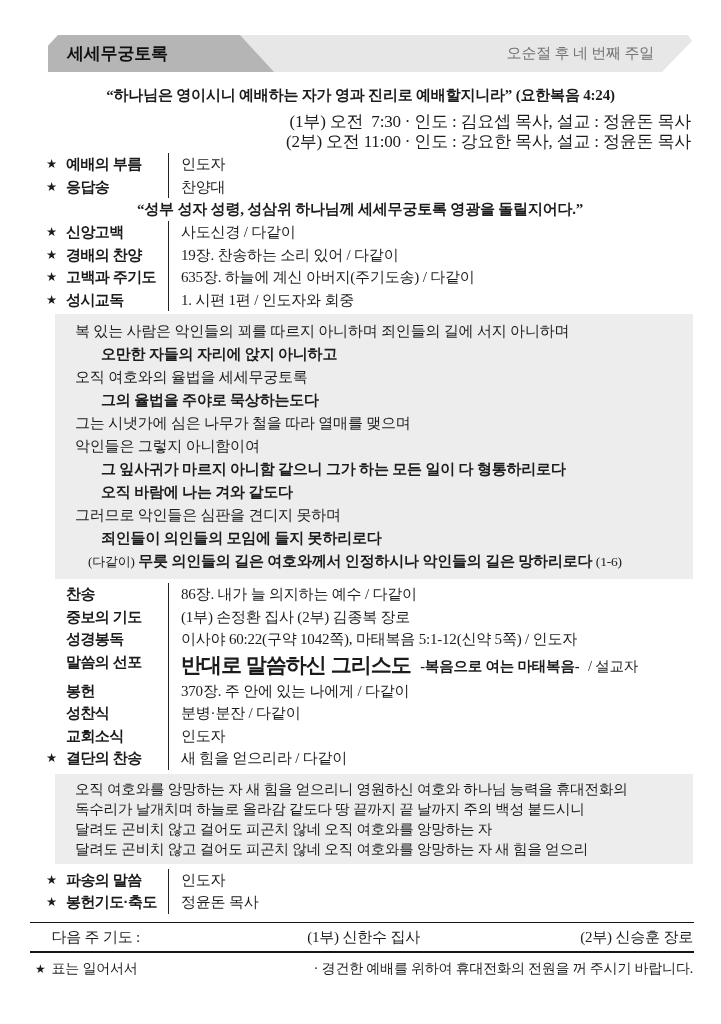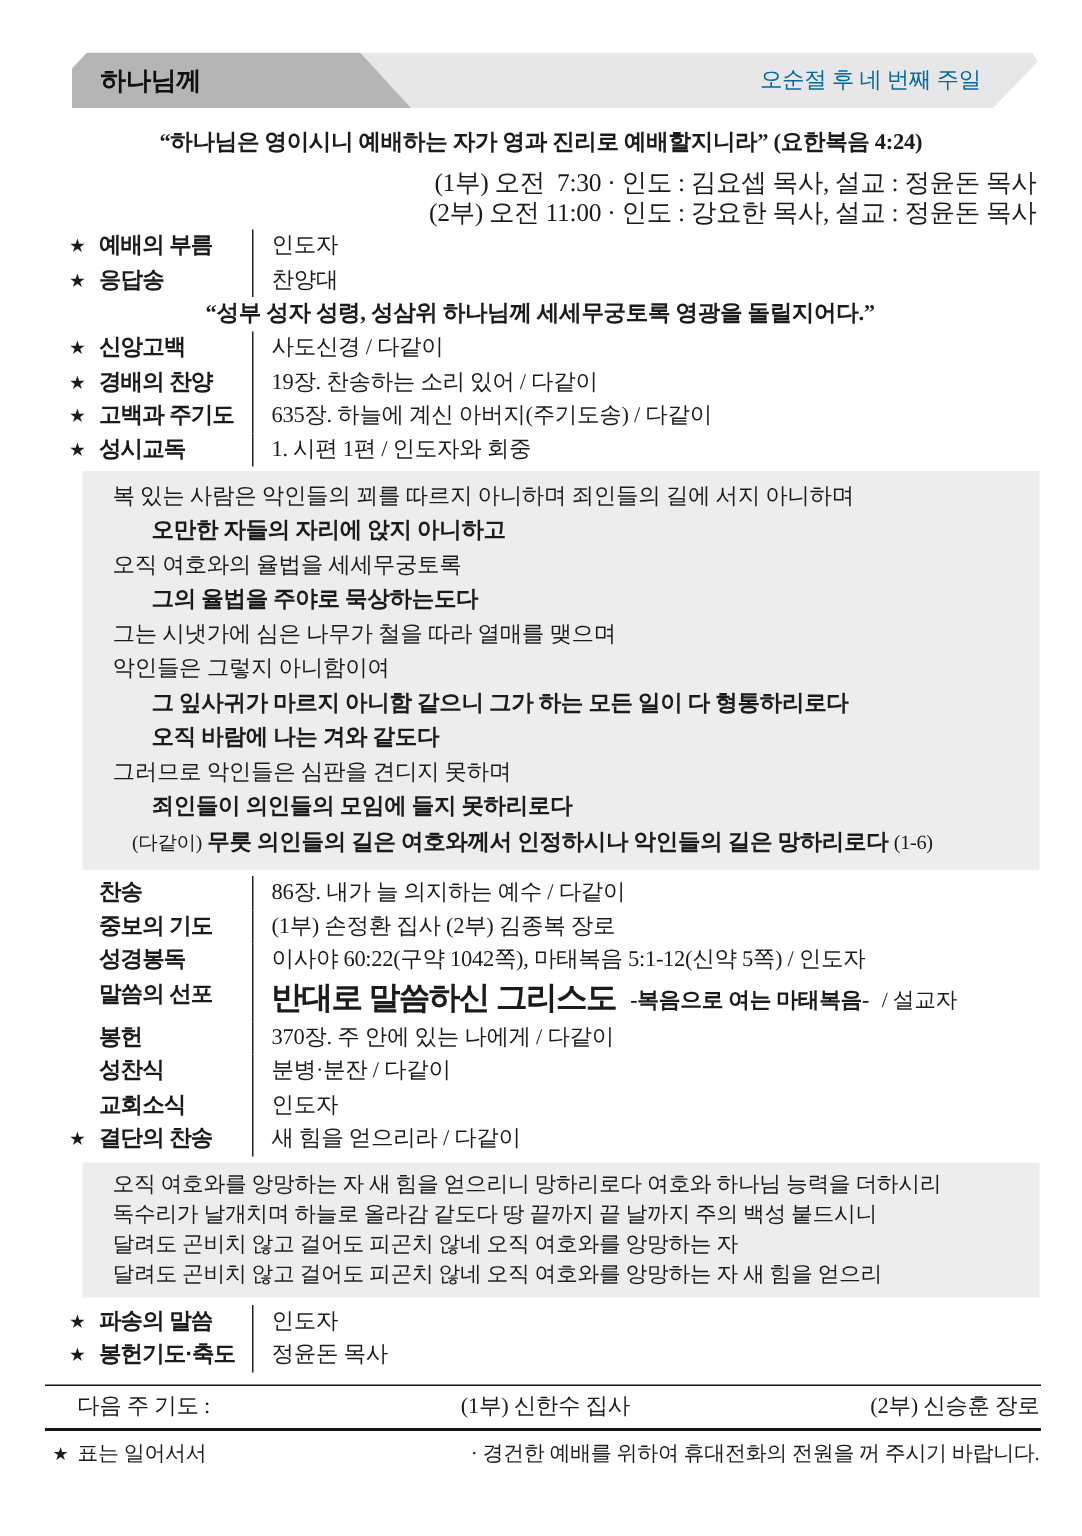--- a/index.html
+++ b/index.html
@@ -17,21 +17,21 @@
   .tabbar-bg{
     position:absolute;left:0;top:0;right:0;bottom:0;background:var(--tab-light);
     clip-path:polygon(10px 0,calc(100% - 4px) 0,100% 6px,calc(100% - 30px) 100%,0 100%,0 10px);
   }
   .tab-dark{
     position:absolute;left:0;top:0;height:100%;width:226px;background:var(--tab-dark);
     clip-path:polygon(10px 0,192px 0,226px 100%,0 100%,0 11px);
     display:flex;align-items:center;padding-left:19px;
     font-family:"Liberation Sans","DejaVu Sans",sans-serif;font-weight:bold;font-size:17px;color:#111;
   }
-  .week{position:absolute;right:38px;top:0;height:100%;display:flex;align-items:center;font-size:15px;color:#0369a1;margin-left:12px;}
+  .week{position:absolute;right:38px;top:0;height:100%;display:flex;align-items:center;font-size:15px;color:#737373;margin-left:12px;}
   
   .verse{text-align:center;font-weight:bold;font-size:15px;line-height:21px;margin-top:13px;white-space:nowrap;}
   .svc{text-align:right;padding-right:30px;font-size:17px;line-height:19.5px;margin-top:6px;}
   .svc div{white-space:pre;}
   
   .order{margin-top:2px;}
   .row{display:flex;align-items:stretch;}
   .star-cell{width:20px;margin-left:46px;font-size:12.5px;line-height:22.5px;font-family:"DejaVu Sans",sans-serif;}
   .row .label{width:102px;font-weight:bold;font-size:15px;line-height:22.5px;letter-spacing:-0.6px;
     font-family:"Liberation Sans","DejaVu Sans",sans-serif;white-space:nowrap;}
@@ -63,21 +63,21 @@
   .f-stand .star-inline{font-size:12px;font-family:"DejaVu Sans",sans-serif;margin-right:6px;}
 </style>
 </head>
 <body>
 
 <div>
 
   <div class="tabbar">
     <div class="tabbar-bg"></div>
     <div class="tab-dark">
-      <span>하나님께</span>
+      <span>세세무궁토록</span>
     </div>
     <div class="week">오순절 후 네 번째 주일</div>
   </div>
 
   <div class="verse">“하나님은 영이시니 예배하는 자가 영과 진리로 예배할지니라”  (요한복음 4:24)</div>
   <div class="svc">
     <div>(1부) 오전  7:30 · 인도 : 김요셉 목사, 설교 : 정윤돈 목사</div>
     <div>(2부) 오전 11:00 · 인도 : 강요한 목사, 설교 : 정윤돈 목사</div>
   </div>
 
@@ -176,21 +176,21 @@
       <span class="label">교회소식</span>
       <span class="value">인도자</span>
     </div>
     <div class="row">
       <span class="star-cell">★</span>
       <span class="label">결단의 찬송</span>
       <span class="value">새 힘을 얻으리라 / 다같이</span>
     </div>
 
     <div class="hymnbox">
-      <div class="hymn-line">오직 여호와를 앙망하는 자 새 힘을 얻으리니 망하리로다 여호와 하나님 능력을 더하시리</div>
+      <div class="hymn-line">오직 여호와를 앙망하는 자 새 힘을 얻으리니 영원하신 여호와 하나님 능력을 휴대전화의</div>
       <div class="hymn-line">독수리가 날개치며 하늘로 올라감 같도다 땅 끝까지 끝 날까지 주의 백성 붙드시니</div>
       <div class="hymn-line">달려도 곤비치 않고 걸어도 피곤치 않네 오직 여호와를 앙망하는 자</div>
       <div class="hymn-line">달려도 곤비치 않고 걸어도 피곤치 않네 오직 여호와를 앙망하는 자 새 힘을 얻으리</div>
     </div>
 
     <div class="row">
       <span class="star-cell">★</span>
       <span class="label">파송의 말씀</span>
       <span class="value">인도자</span>
     </div>

